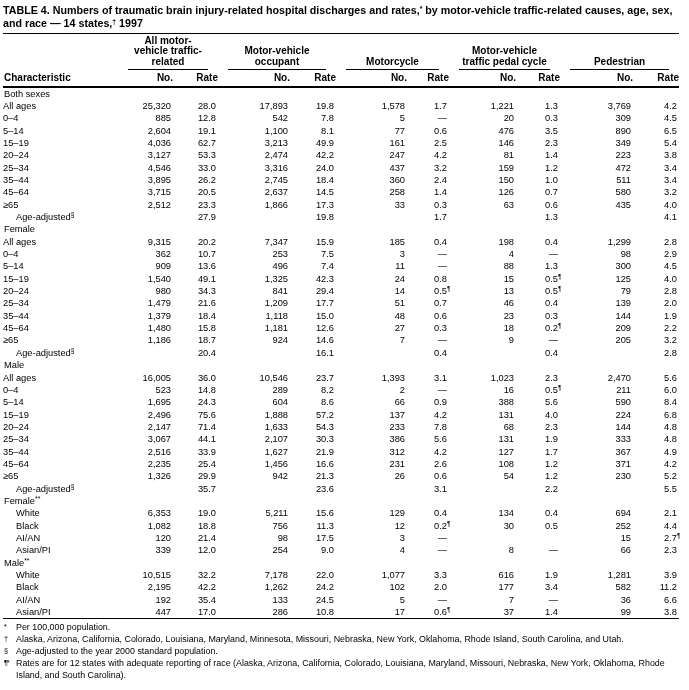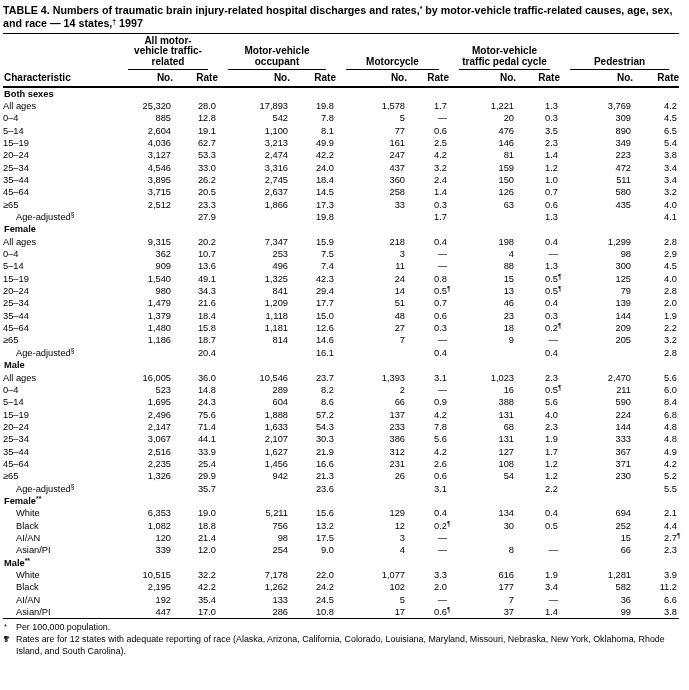--- a/index.html
+++ b/index.html
@@ -48,21 +48,21 @@
 
   tbody td {
     font-size:9.3px;
     height:12.35px;
     line-height:12.35px;
     padding:0;
     white-space:nowrap;
     overflow:visible;
   }
   td.num, td.rate { text-align:right; padding-right:2px; }
-  td.stub-cell.section { font-weight:bold; padding-left:1px; }
+  td.stub-cell.section { font-weight:normal; padding-left:1px; }
   td.stub-cell.age { text-align:left; padding-right:12px; }
   td.stub-cell.indent { padding-left:13px; }
 
   sup { font-size:6.8px; line-height:0; vertical-align:3px; }
   td.rate sup, td.num sup { display:inline-block; width:0; overflow:visible; }
 
   .footnotes { margin-top:3px; padding-left:1px; }
   .fn {
     position:relative;
     font-size:8.9px;
@@ -281,21 +281,21 @@
           <td class="rate"></td>
           <td class="num"></td>
           <td class="rate"></td>
         </tr>
         <tr>
           <td class="stub-cell age">All ages</td>
           <td class="num">9,315</td>
           <td class="rate">20.2</td>
           <td class="num">7,347</td>
           <td class="rate">15.9</td>
-          <td class="num">218</td>
+          <td class="num">185</td>
           <td class="rate">0.4</td>
           <td class="num">198</td>
           <td class="rate">0.4</td>
           <td class="num">1,299</td>
           <td class="rate">2.8</td>
         </tr>
         <tr>
           <td class="stub-cell age">0–4</td>
           <td class="num">362</td>
           <td class="rate">10.7</td>
@@ -383,21 +383,21 @@
           <td class="rate">0.3</td>
           <td class="num">18</td>
           <td class="rate">0.2<sup>¶</sup></td>
           <td class="num">209</td>
           <td class="rate">2.2</td>
         </tr>
         <tr>
           <td class="stub-cell age">≥65</td>
           <td class="num">1,186</td>
           <td class="rate">18.7</td>
-          <td class="num">814</td>
+          <td class="num">924</td>
           <td class="rate">14.6</td>
           <td class="num">7</td>
           <td class="rate">—</td>
           <td class="num">9</td>
           <td class="rate">—</td>
           <td class="num">205</td>
           <td class="rate">3.2</td>
         </tr>
         <tr>
           <td class="stub-cell indent">Age-adjusted<sup>§</sup></td>
@@ -579,21 +579,21 @@
           <td class="num">134</td>
           <td class="rate">0.4</td>
           <td class="num">694</td>
           <td class="rate">2.1</td>
         </tr>
         <tr>
           <td class="stub-cell indent">Black</td>
           <td class="num">1,082</td>
           <td class="rate">18.8</td>
           <td class="num">756</td>
-          <td class="rate">13.2</td>
+          <td class="rate">11.3</td>
           <td class="num">12</td>
           <td class="rate">0.2<sup>¶</sup></td>
           <td class="num">30</td>
           <td class="rate">0.5</td>
           <td class="num">252</td>
           <td class="rate">4.4</td>
         </tr>
         <tr>
           <td class="stub-cell indent">AI/AN</td>
           <td class="num">120</td>
@@ -683,19 +683,19 @@
           <td class="num">37</td>
           <td class="rate">1.4</td>
           <td class="num">99</td>
           <td class="rate">3.8</td>
         </tr>
       </tbody>
   </table>
 
   <div class="footnotes">
       <div class="fn"><span class="marker">*</span><span>Per 100,000 population.</span></div>
-      <div class="fn"><span class="marker">†</span></div>
-      <div class="fn"><span class="marker">§</span></div>
+      <div class="fn"><span class="marker">†</span><span>Alaska, Arizona, California, Colorado, Louisiana, Maryland, Minnesota, Missouri, Nebraska, New York, Oklahoma, Rhode Island, South Carolina, and Utah.</span></div>
+      <div class="fn"><span class="marker">§</span><span>Age-adjusted to the year 2000 standard population.</span></div>
       <div class="fn"><span class="marker">¶</span></div>
       <div class="fn"><span class="marker">**</span><span>Rates are for 12 states with adequate reporting of race (Alaska, Arizona, California, Colorado, Louisiana, Maryland, Missouri, Nebraska, New York, Oklahoma, Rhode Island, and South Carolina).</span></div>
     </div>
 
 </div>
 
 </body></html>

